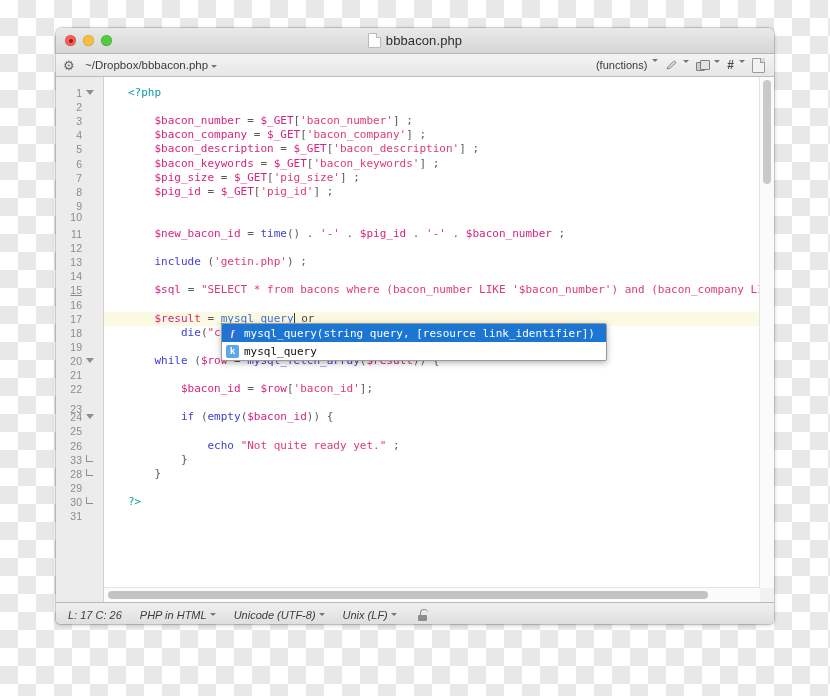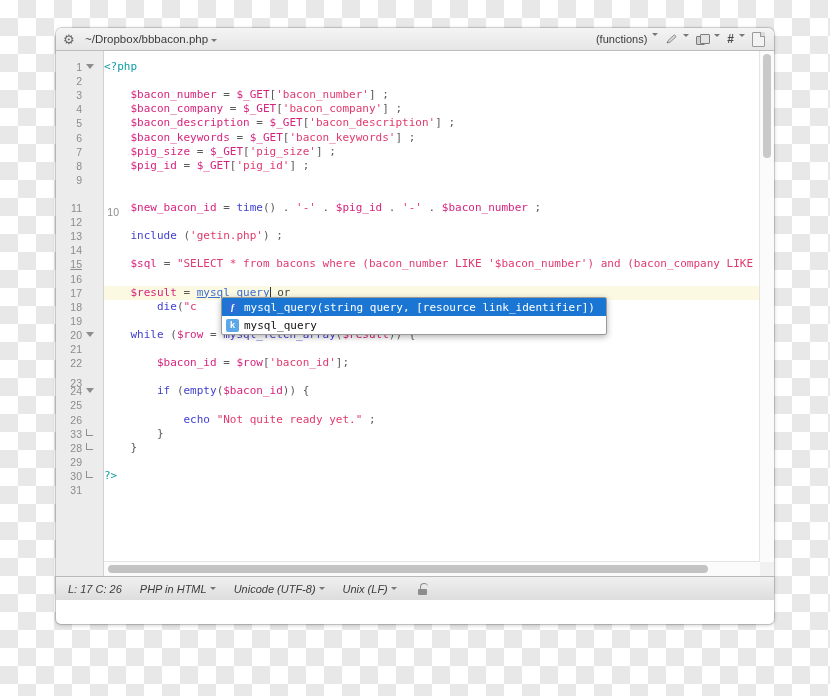--- a/index.html
+++ b/index.html
@@ -81,21 +81,21 @@
   .gnum{width:26px;text-align:right;}
   .gmark{width:15px;text-align:center;font-size:8px;color:#7b7b7b;line-height:1;}
   .fold-dn{display:inline-block;border-left:4px solid transparent;border-right:4px solid transparent;border-top:5px solid #8d8d8d;}
   .fold-end{display:inline-block;width:6px;height:6px;border-left:1.5px solid #8d8d8d;border-bottom:1.5px solid #8d8d8d;}
 
   .code{
     position:absolute;left:48px;top:0;right:0;height:525px;
     font-family:"DejaVu Sans Mono", monospace;font-size:11px;
     white-space:pre;overflow:hidden;
   }
-  .cline{position:absolute;left:0;height:14.1px;line-height:14.1px;padding-left:0;white-space:pre;}
+  .cline{position:absolute;left:0;height:14.1px;line-height:14.1px;padding-left:24px;white-space:pre;}
   .cur-line{position:absolute;left:0;right:0;height:14.1px;background:#fbf9e1;}
 
   .t-tag{color:#0f9ca1;}
   .t-var{color:#d6247e;}
   .t-kw{color:#3f3fd1;}
   .t-str{color:#e03a6e;}
   .t-op{color:#5a5a5a;}
   .t-pun{color:#444;}
   .t-ul{color:#3f6fd1;text-decoration:underline;}
 
@@ -143,20 +143,31 @@
   .lock .sh{position:absolute;left:3px;bottom:5px;width:7px;height:6px;border:1.5px solid #8d8d8d;border-bottom:none;border-radius:4px 4px 0 0;border-right:none;}
   .sb-ico{width:10px;height:12px;background:#f7f7f7;border:1px solid #9d9d9d;border-radius:1px;position:relative;margin-right:6px;}
   .sb-ico::after{content:"";position:absolute;right:-1px;top:-1px;width:3.5px;height:3.5px;background:#dedede;border-left:1px solid #9d9d9d;border-bottom:1px solid #9d9d9d;}
   .sb-right{margin-left:auto;display:flex;align-items:center;}
 </style>
 </head>
 <body>
 
 <div class="window">
 
+  <div class="titlebar">
+    <div class="lights">
+      <div class="light r"></div>
+      <div class="light y"></div>
+      <div class="light g"></div>
+    </div>
+    <div class="titlewrap">
+      <span class="doc-ico"></span>
+      <span class="win-title">bbbacon.php</span>
+    </div>
+  </div>
 
   <div class="toolbar">
     <span class="gear">⚙</span>
     <span class="path"><span>~/Dropbox/bbbacon.php</span><i class="caret"></i></span>
 
     <div class="tb-right">
       <span class="tb-item">
         <span>(functions)</span>
         <i class="caret"></i>
       </span>
@@ -217,21 +228,21 @@
           <span class="gmark"></span>
         </div>
         <div class="gline" style="top: 107.7px;">
           <span class="gnum">8</span>
           <span class="gmark"></span>
         </div>
         <div class="gline" style="top: 121.8px;">
           <span class="gnum">9</span>
           <span class="gmark"></span>
         </div>
-        <div class="gline" style="top: 154px; margin-left: 37px;">
+        <div class="gline" style="top: 133px;">
           <span class="gnum">10</span>
           <span class="gmark"></span>
         </div>
         <div class="gline" style="top: 150px;">
           <span class="gnum">11</span>
           <span class="gmark"></span>
         </div>
         <div class="gline" style="top: 164.1px;">
           <span class="gnum">12</span>
           <span class="gmark"></span>

